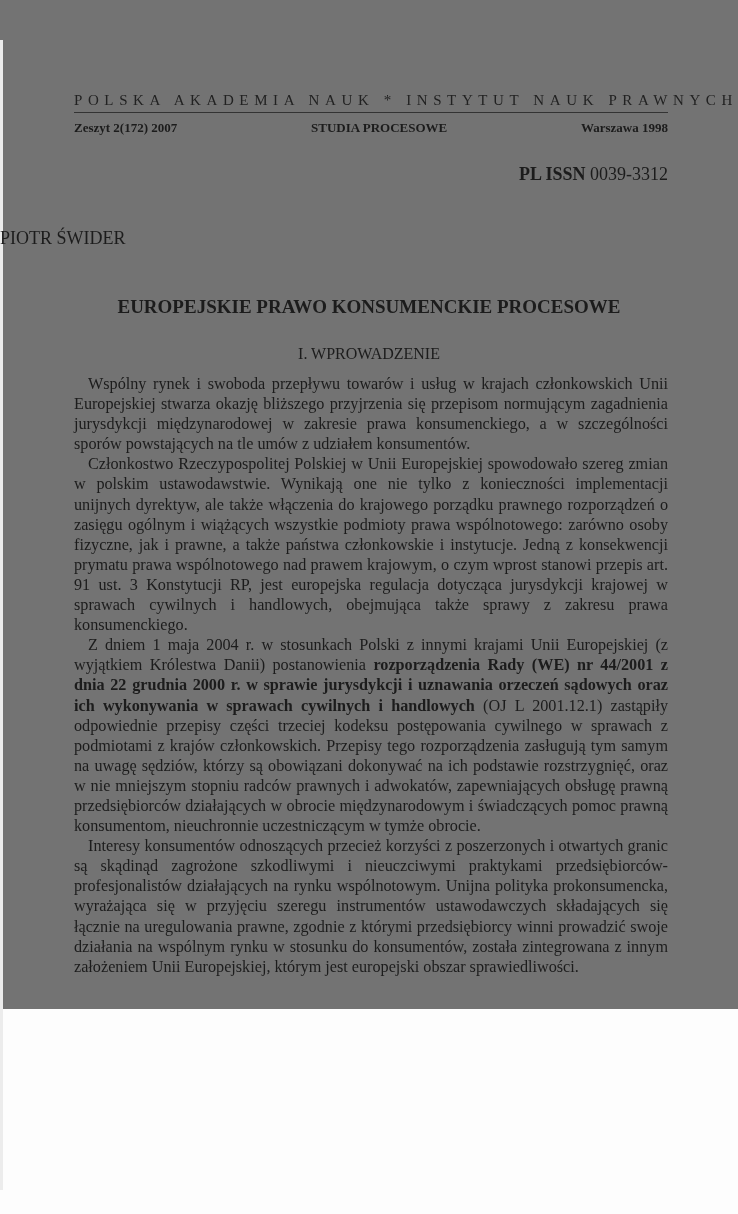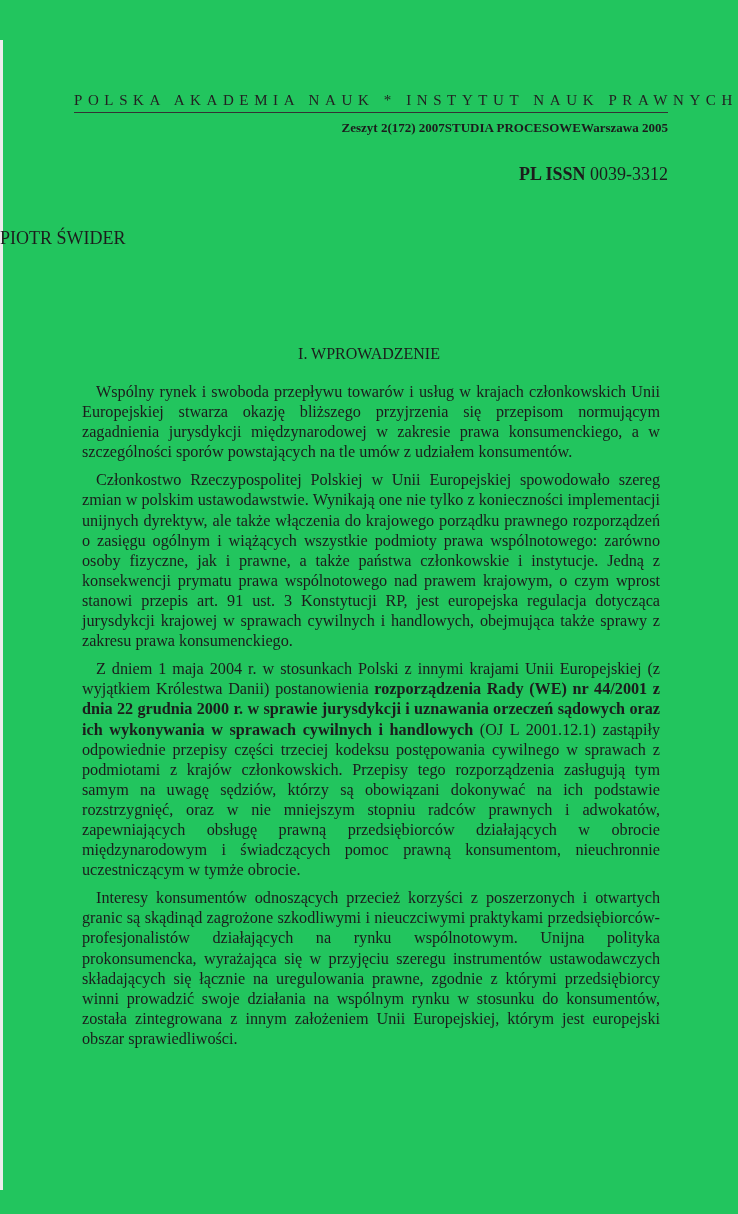--- a/index.html
+++ b/index.html
@@ -1,53 +1,54 @@
 <!DOCTYPE html>
 <html><head>
 <meta charset="utf-8">
 <style>
   html, body { margin:0; padding:0; background:#fdfdfd; }
   body { width:738px; height:1214px; position:relative; overflow:hidden;
          font-family:"Liberation Serif", "DejaVu Serif", serif; color:#1c1c1c; }
-  .page { position:absolute; left:0; top:0; width:738px; height:1214px; background:#22c55e; }
+  .page { position:absolute; left:0; top:0; width:738px; height:1009px; background:#737373; }
   .spine { position:absolute; left:0; top:40px; width:3px; height:1150px; background:#ececec; }
   .header-top { position:absolute; left:74px; top:92px; width:594px;
     font-size:15px; letter-spacing:5.6px; white-space:nowrap; text-align:justify;
     text-align-last:justify; color:#222; }
   .rule { position:absolute; left:74px; top:112px; width:594px; height:1px; background:#333; }
   .header-row { position:absolute; left:74px; top:120px; width:594px; display:flex;
-    justify-content:flex-end; font-weight:bold; font-size:13px; }
+    justify-content:space-between; font-weight:bold; font-size:13px; }
   .issn { position:absolute; right:70px; top:164px; font-size:18px; }
   .issn b { font-weight:bold; }
   .author { position:absolute; left:0; width:738px; top:228px; text-align:left; font-size:18px; }
   .title { position:absolute; left:0; width:738px; top:296px; text-align:center; font-size:19px; font-weight:bold; }
   .section { position:absolute; left:0; width:738px; top:345px; text-align:center; font-size:16px; }
   .body { position:absolute; left:74px; top:374px; width:594px; font-size:16.2px; line-height:20.1px; }
-  .body p { margin:8px; text-indent:14px; text-align:justify; }
+  .body p { margin:0; text-indent:14px; text-align:justify; }
   .body b { font-weight:bold; }
 </style>
 </head>
 <body>
 
 <div class="page">
   <div class="spine"></div>
 
   <div class="header-top">POLSKA AKADEMIA NAUK * INSTYTUT NAUK PRAWNYCH</div>
   <div class="rule"></div>
   <div class="header-row">
     <span>Zeszyt 2(172) 2007</span>
     <span>STUDIA PROCESOWE</span>
-    <span>Warszawa 2005</span>
+    <span>Warszawa 1998</span>
   </div>
   <div class="issn">
     <b>PL ISSN</b>
     <span>0039-3312</span>
   </div>
 
   <div class="author">PIOTR ŚWIDER</div>
+  <div class="title">EUROPEJSKIE PRAWO KONSUMENCKIE PROCESOWE</div>
   <div class="section">I. WPROWADZENIE</div>
 
   <div class="body">
     <p>Wspólny rynek i swoboda przepływu towarów i usług w krajach członkowskich Unii Europejskiej stwarza okazję bliższego przyjrzenia się przepisom normującym zagadnienia jurysdykcji międzynarodowej w zakresie prawa konsumenckiego, a w szczególności sporów powstających na tle umów z udziałem konsumentów.</p>
     <p>Członkostwo Rzeczypospolitej Polskiej w Unii Europejskiej spowodowało szereg zmian w polskim ustawodawstwie. Wynikają one nie tylko z konieczności implementacji unijnych dyrektyw, ale także włączenia do krajowego porządku prawnego rozporządzeń o zasięgu ogólnym i wiążących wszystkie podmioty prawa wspólnotowego: zarówno osoby fizyczne, jak i prawne, a także państwa członkowskie i instytucje. Jedną z konsekwencji prymatu prawa wspólnotowego nad prawem krajowym, o czym wprost stanowi przepis art. 91 ust. 3 Konstytucji RP, jest europejska regulacja dotycząca jurysdykcji krajowej w sprawach cywilnych i handlowych, obejmująca także sprawy z zakresu prawa konsumenckiego.</p>
     <p><span>Z dniem 1 maja 2004 r. w stosunkach Polski z innymi krajami Unii Europejskiej (z wyjątkiem Królestwa Danii) postanowienia </span><b>rozporządzenia Rady (WE) nr 44/2001 z dnia 22 grudnia 2000 r. w sprawie jurysdykcji i uznawania orzeczeń sądowych oraz ich wykonywania w sprawach cywilnych i handlowych</b><span> (OJ L 2001.12.1) zastąpiły odpowiednie przepisy części trzeciej kodeksu postępowania cywilnego w sprawach z podmiotami z krajów członkowskich. Przepisy tego rozporządzenia zasługują tym samym na uwagę sędziów, którzy są obowiązani dokonywać na ich podstawie rozstrzygnięć, oraz w nie mniejszym stopniu radców prawnych i adwokatów, zapewniających obsługę prawną przedsiębiorców działających w obrocie międzynarodowym i świadczących pomoc prawną konsumentom, nieuchronnie uczestniczącym w tymże obrocie.</span></p>
     <p>Interesy konsumentów odnoszących przecież korzyści z poszerzonych i otwartych granic są skądinąd zagrożone szkodliwymi i nieuczciwymi praktykami przedsiębiorców-profesjonalistów działających na rynku wspólnotowym. Unijna polityka prokonsumencka, wyrażająca się w przyjęciu szeregu instrumentów ustawodawczych składających się łącznie na uregulowania prawne, zgodnie z którymi przedsiębiorcy winni prowadzić swoje działania na wspólnym rynku w stosunku do konsumentów, została zintegrowana z innym założeniem Unii Europejskiej, którym jest europejski obszar sprawiedliwości.</p>
   </div>
 </div>
 

